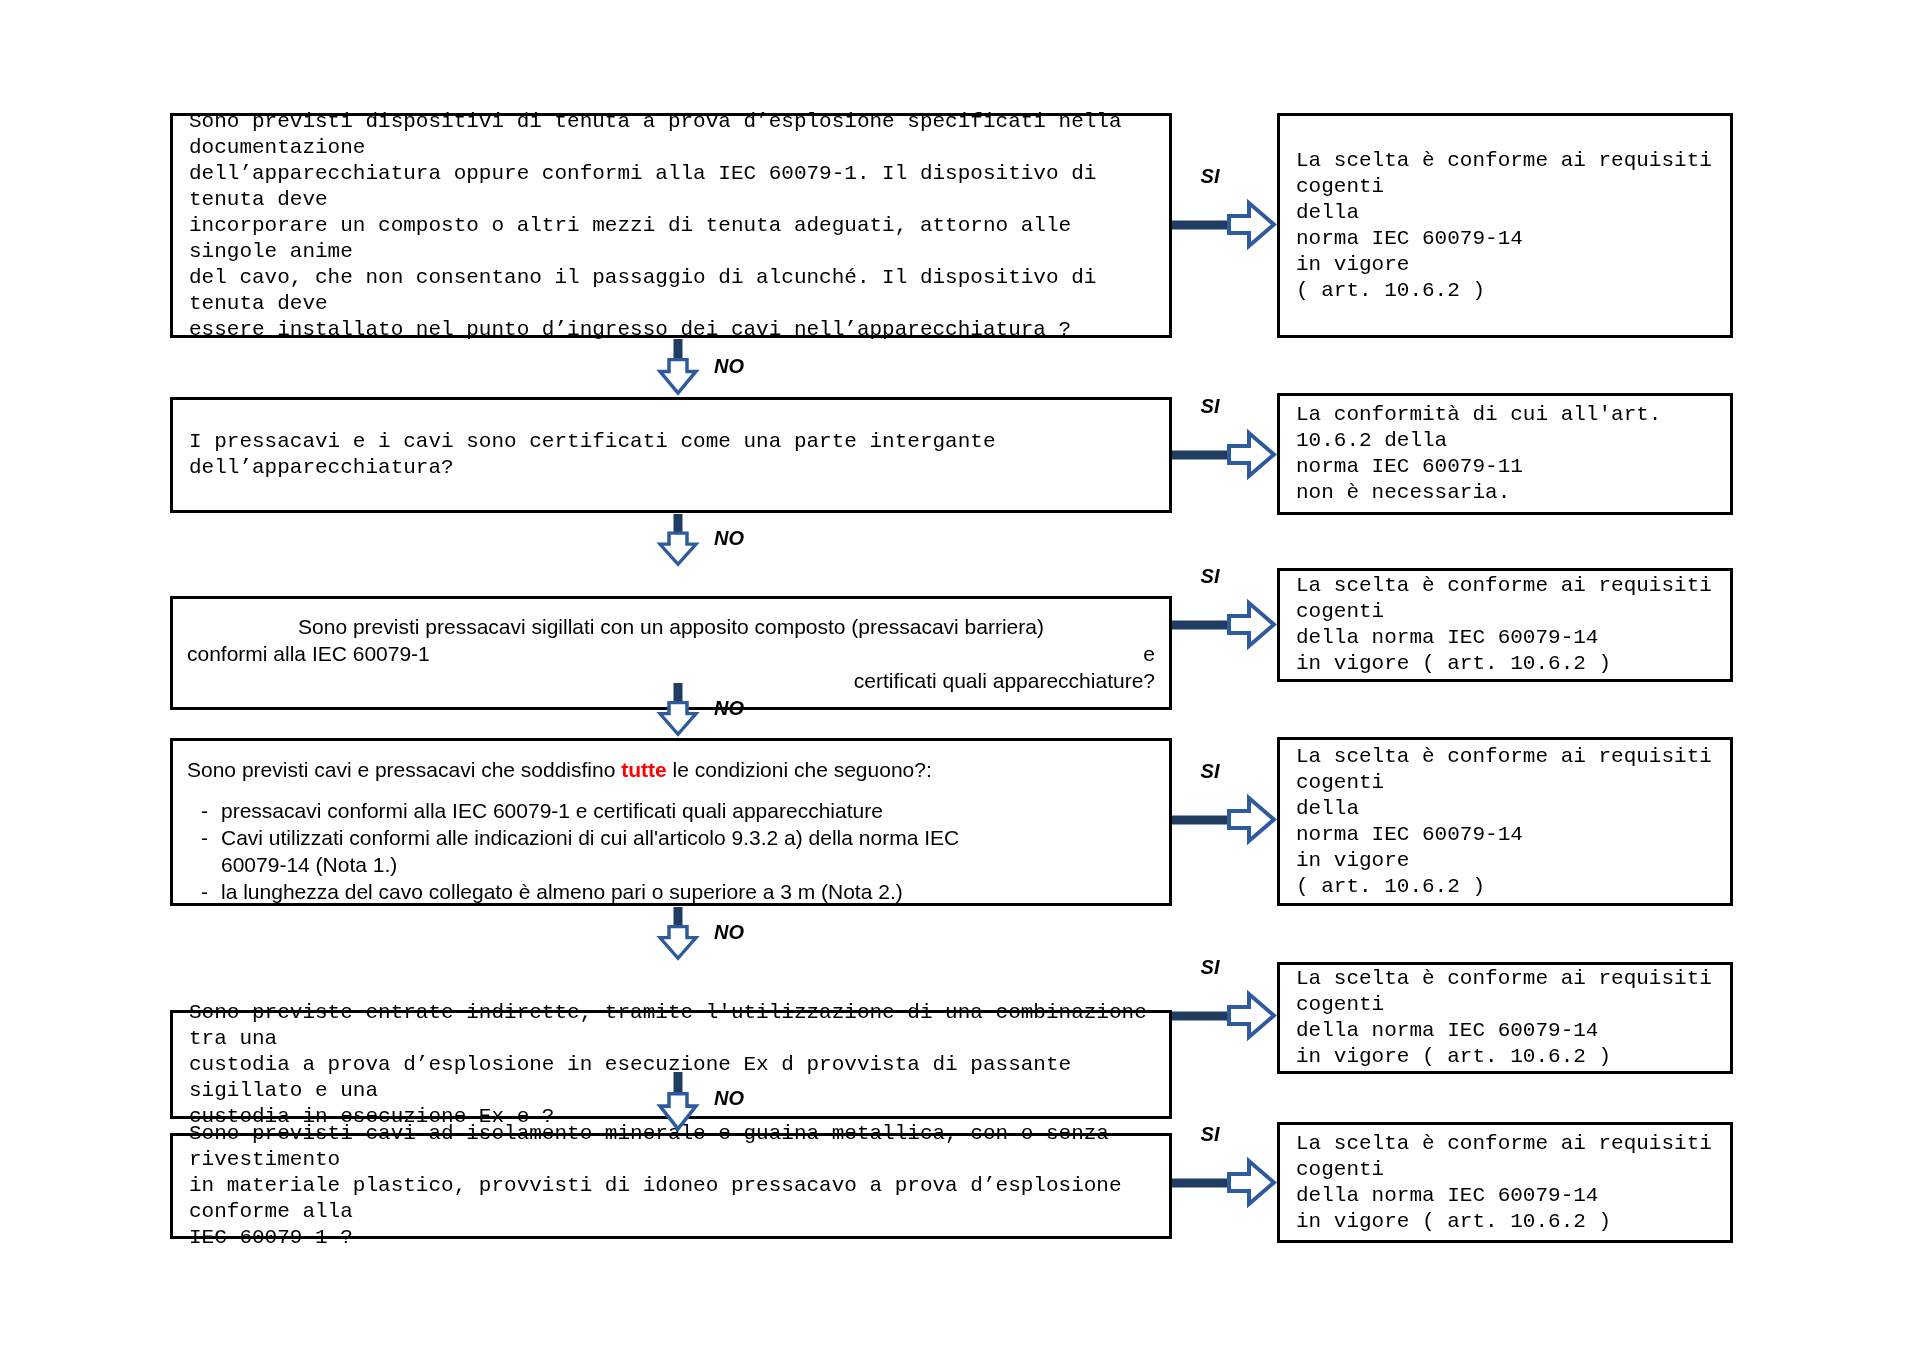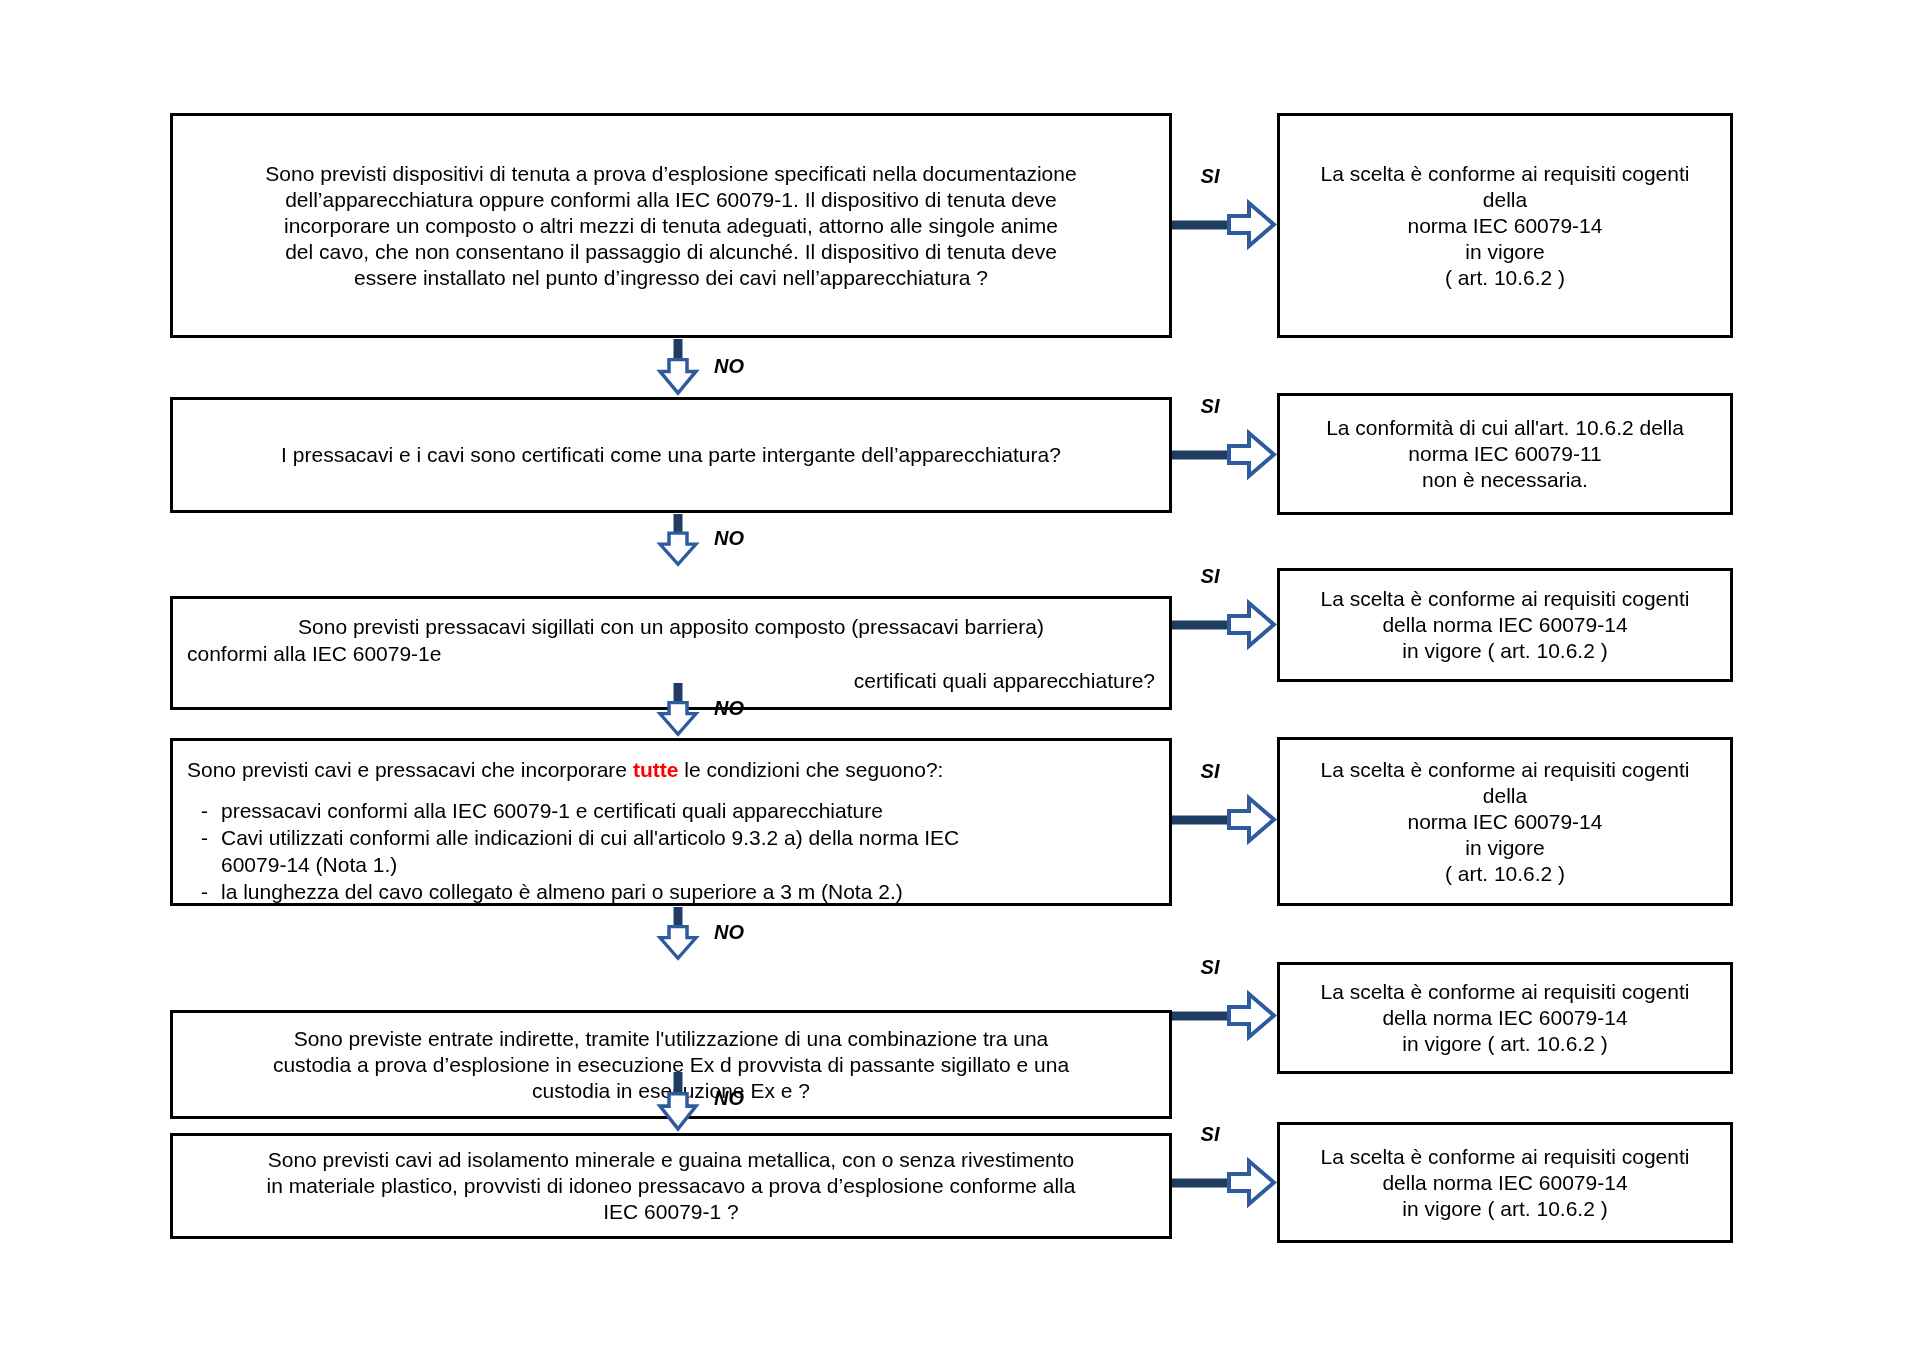--- a/index.html
+++ b/index.html
@@ -4,27 +4,27 @@
 <style>
   html,body { margin:0; padding:0; background:#fff; }
   body { font-family:"Liberation Sans", sans-serif; color:#000; }
   #stage { position:relative; width:1920px; height:1358px; background:#ffffff; overflow:hidden; }
 
   .box { position:absolute; box-sizing:border-box; border:3px solid #000; background:#fff;
          display:flex; align-items:center; justify-content:center; }
   .qbox { left:170px; width:1002px; }
   .rbox { left:1277px; width:456px; }
 
-  .txt { white-space:pre-line; text-align:center; font-size:21px; line-height:26px; width:100%; padding:0 0; }
+  .txt { white-space:pre-line; text-align:left; font-size:21px; line-height:26px; width:100%; padding:0 16px;font-family:Liberation Mono, monospace; }
 
   
   .q3 { flex-direction:column; justify-content:center; padding:8px 14px; }
   .q3 .line { width:100%; font-size:21px; line-height:27px; }
   .q3 .l1 { text-align:center; }
-  .q3 .l2 { display:flex; align-items:center; }
+  .q3 .l2 { display:flex; justify-content:space-between; align-items:center; }
   .q3 .l3 { text-align:right; }
 
   
   .q4 { flex-direction:column; align-items:flex-start; justify-content:flex-start; padding:16px 14px 8px 14px; }
   .q4 .intro { font-size:21px; line-height:26px; margin-bottom:14px; }
   .hl { font-weight:bold; }
   .bullets { width:100%; }
   .bullet { display:flex; font-size:21px; line-height:27px; padding-left:14px; }
   .bullet .dash { width:20px; flex:0 0 20px; }
   .bullet .btxt { white-space:pre-line; }
@@ -71,21 +71,21 @@
     </div>
     <div class="line l3">certificati quali apparecchiature?</div>
   </div>
   <div class="box rbox" style="top:568px; height:114px;">
     <div class="txt">La scelta è conforme ai requisiti cogenti
 della norma IEC 60079-14
 in vigore ( art. 10.6.2 )</div>
   </div>
 
   <div class="box qbox q4" style="top:738px; height:168px;">
-    <div class="intro"><span>Sono previsti cavi e pressacavi che incorporare </span><span class="hl" style="color:#ff0000;">tutte</span><span> le condizioni che seguono?:</span></div>
+    <div class="intro"><span>Sono previsti cavi e pressacavi che soddisfino </span><span class="hl" style="color:#ff0000;">tutte</span><span> le condizioni che seguono?:</span></div>
     <div class="bullets">
       <div class="bullet">
         <span class="dash">-</span>
         <span class="btxt">pressacavi conformi alla IEC 60079-1 e certificati quali apparecchiature</span>
       </div>
       <div class="bullet">
         <span class="dash">-</span>
         <span class="btxt">Cavi utilizzati conformi alle indicazioni di cui all'articolo 9.3.2 a) della norma IEC
 60079-14 (Nota 1.)</span>
       </div>

